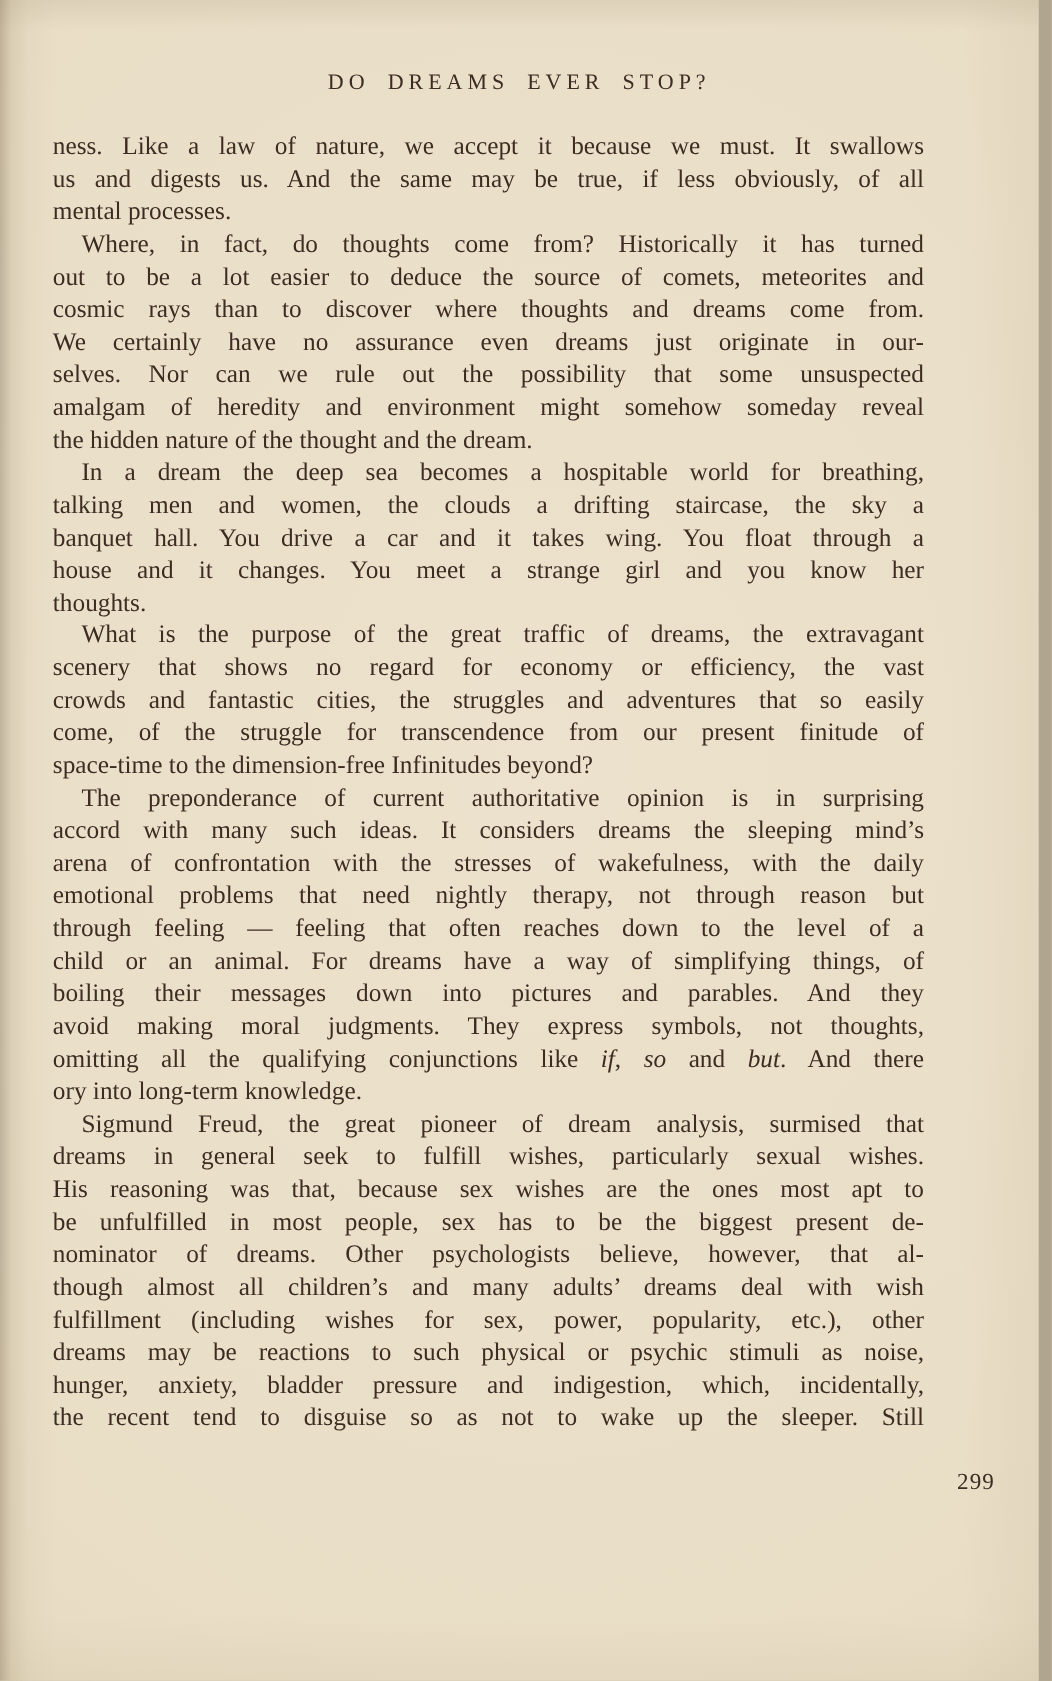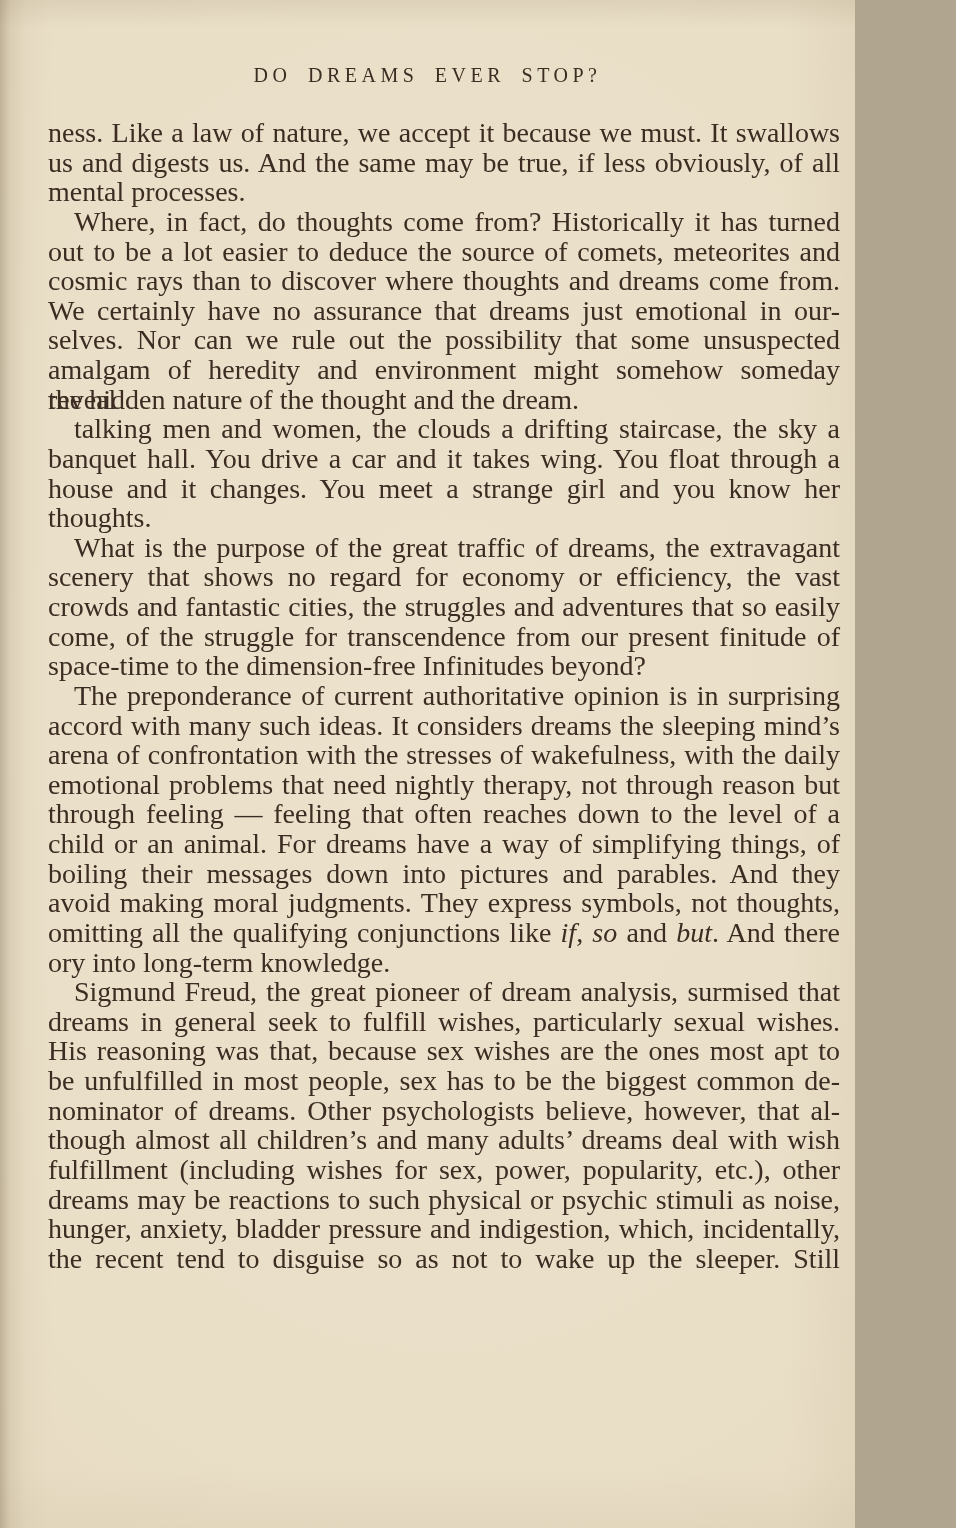--- a/index.html
+++ b/index.html
@@ -2,21 +2,21 @@
 <html style="--ink: #3c2c22;"><head>
 <meta charset="utf-8">
 <style>
   html, body {
     margin: 0;
     padding: 0;
     background: #b0a58e;
   }
   .page {
     position: relative;
-    width: 855px;
+    width: 944px;
     height: 1528px;
     overflow: hidden;
     font-family: "Liberation Serif", "DejaVu Serif", serif;
     color: var(--ink, #3c2c22);
     background-color: #eadfc8;
     background-image:
       linear-gradient(90deg, rgba(96,78,52,0.30) 0px, rgba(139,120,88,0.16) 10px, rgba(170,152,116,0.06) 26px, rgba(0,0,0,0) 52px),
       linear-gradient(180deg, rgba(110,92,62,0.10) 0px, rgba(0,0,0,0) 28px),
       linear-gradient(270deg, rgba(150,130,95,0.08) 0px, rgba(0,0,0,0) 70px),
       linear-gradient(0deg, rgba(150,130,95,0.07) 0px, rgba(0,0,0,0) 60px),
@@ -31,21 +31,21 @@
     font-size: 20px;
     letter-spacing: 4.5px;
     word-spacing: 7px;
     white-space: nowrap;
   }
   .page-body {
     position: absolute;
     top: 118px;
     left: 48px;
     width: 792px;
-    font-size: 28px;
+    font-size: 23px;
     line-height: 29.64px;
   }
   .para { margin: 0; padding: 0; }
   .line {
     text-align: justify;
     text-align-last: justify;
     hyphens: none;
     height: 29.64px;
     overflow: visible;
   }
@@ -70,26 +70,27 @@
   <div class="page-body">
       <div class="para">
         <div class="line"><span>ness.  Like a law of nature, we accept it because we must.  It swallows</span></div>
         <div class="line"><span>us and digests us.  And the same may be true, if less obviously, of all</span></div>
         <div class="line rag"><span>mental processes.</span></div>
       </div>
       <div class="para indent">
         <div class="line"><span>Where, in fact, do thoughts come from?  Historically it has turned</span></div>
         <div class="line"><span>out to be a lot easier to deduce the source of comets, meteorites and</span></div>
         <div class="line"><span>cosmic rays than to discover where thoughts and dreams come from.</span></div>
-        <div class="line"><span>We certainly have no assurance that dreams just emotional in our-</span></div>
+        <div class="line"><span>We certainly have no assurance even dreams just originate in our-</span></div>
         <div class="line"><span>selves.  Nor can we rule out the possibility that some unsuspected</span></div>
         <div class="line"><span>amalgam of heredity and environment might somehow someday reveal</span></div>
         <div class="line rag"><span>the hidden nature of the thought and the dream.</span></div>
       </div>
       <div class="para indent">
+        <div class="line"><span>In a dream the deep sea becomes a hospitable world for breathing,</span></div>
         <div class="line"><span>talking men and women, the clouds a drifting staircase, the sky a</span></div>
         <div class="line"><span>banquet hall.  You drive a car and it takes wing.  You float through a</span></div>
         <div class="line"><span>house and it changes.  You meet a strange girl and you know her</span></div>
         <div class="line rag"><span>thoughts.</span></div>
       </div>
       <div class="para indent">
         <div class="line"><span>What is the purpose of the great traffic of dreams, the extravagant</span></div>
         <div class="line"><span>scenery that shows no regard for economy or efficiency, the vast</span></div>
         <div class="line"><span>crowds and fantastic cities, the struggles and adventures that so easily</span></div>
         <div class="line"><span>come, of the struggle for transcendence from our present finitude of</span></div>
@@ -104,21 +105,21 @@
         <div class="line"><span>child or an animal.  For dreams have a way of simplifying things, of</span></div>
         <div class="line"><span>boiling their messages down into pictures and parables.  And they</span></div>
         <div class="line"><span>avoid making moral judgments.  They express symbols, not thoughts,</span></div>
         <div class="line"><span>omitting all the qualifying conjunctions like </span><span class="italic">if</span><span>, </span><span class="italic">so</span><span> and </span><span class="italic">but</span><span>.  And there</span></div>
         <div class="line rag"><span>ory into long-term knowledge.</span></div>
       </div>
       <div class="para indent">
         <div class="line"><span>Sigmund Freud, the great pioneer of dream analysis, surmised that</span></div>
         <div class="line"><span>dreams in general seek to fulfill wishes, particularly sexual wishes.</span></div>
         <div class="line"><span>His reasoning was that, because sex wishes are the ones most apt to</span></div>
-        <div class="line"><span>be unfulfilled in most people, sex has to be the biggest common de-</span></div>
+        <div class="line"><span>be unfulfilled in most people, sex has to be the biggest present de-</span></div>
         <div class="line"><span>nominator of dreams.  Other psychologists believe, however, that al-</span></div>
         <div class="line"><span>though almost all children’s and many adults’ dreams deal with wish</span></div>
         <div class="line"><span>fulfillment (including wishes for sex, power, popularity, etc.), other</span></div>
         <div class="line"><span>dreams may be reactions to such physical or psychic stimuli as noise,</span></div>
         <div class="line"><span>hunger, anxiety, bladder pressure and indigestion, which, incidentally,</span></div>
         <div class="line"><span>the recent tend to disguise so as not to wake up the sleeper.  Still</span></div>
       </div>
     </div>
 
   <div class="folio">299</div>

